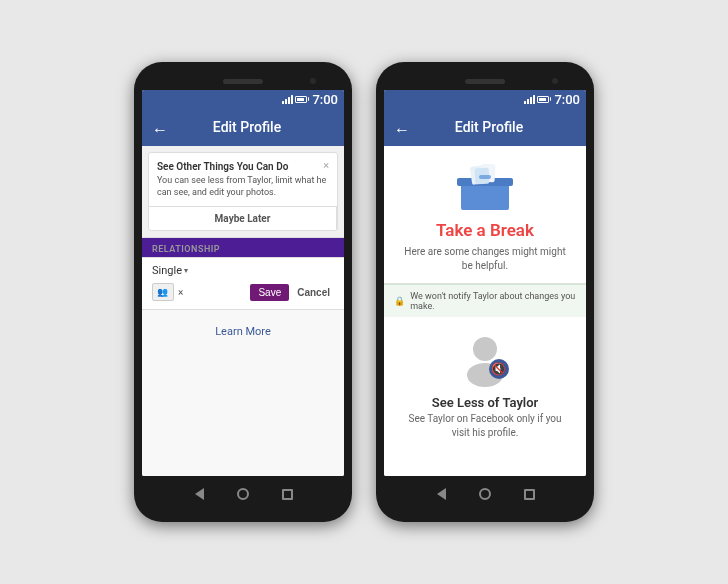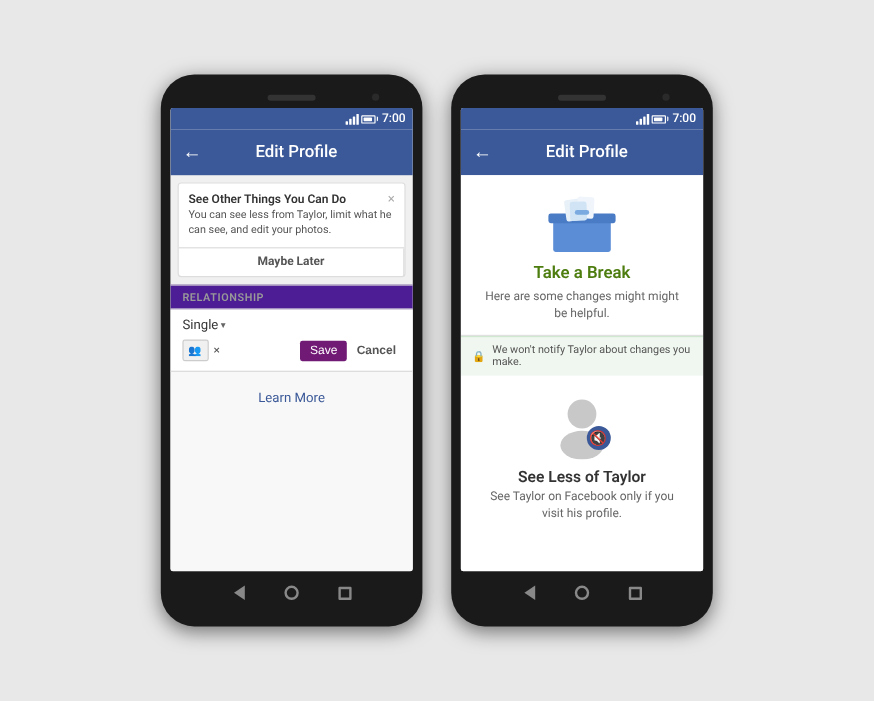--- a/index.html
+++ b/index.html
@@ -97,21 +97,21 @@
       height: 18px;
       background: #3b5998;
       display: flex;
       justify-content: flex-end;
       align-items: center;
       padding: 0 6px;
       gap: 3px;
     }
     .status-time {
       color: white;
-      font-size: 10px;
+      font-size: 13px;
       font-weight: 500;
     }
     .status-icons {
       display: flex;
       align-items: center;
       gap: 2px;
       margin-right: 2px;
     }
     .signal-bars {
       display: flex;
@@ -317,23 +317,23 @@
       border-bottom: 1px solid #e0e0e0;
       width: 100%;
     }
     .break-icon-container {
       width: 64px;
       height: 52px;
       margin-bottom: 8px;
       position: relative;
     }
     .break-title {
-      font-size: 14px;
+      font-size: 17px;
       font-weight: 600;
-      color: #4d7c0f;
+      color: #ef4444;
       margin-bottom: 5px;
     }
     .break-desc {
       font-size: 10px;
       color: #666;
       text-align: center;
       line-height: 1.4;
     }
     .privacy-note {
       background: #f0f7f0;

